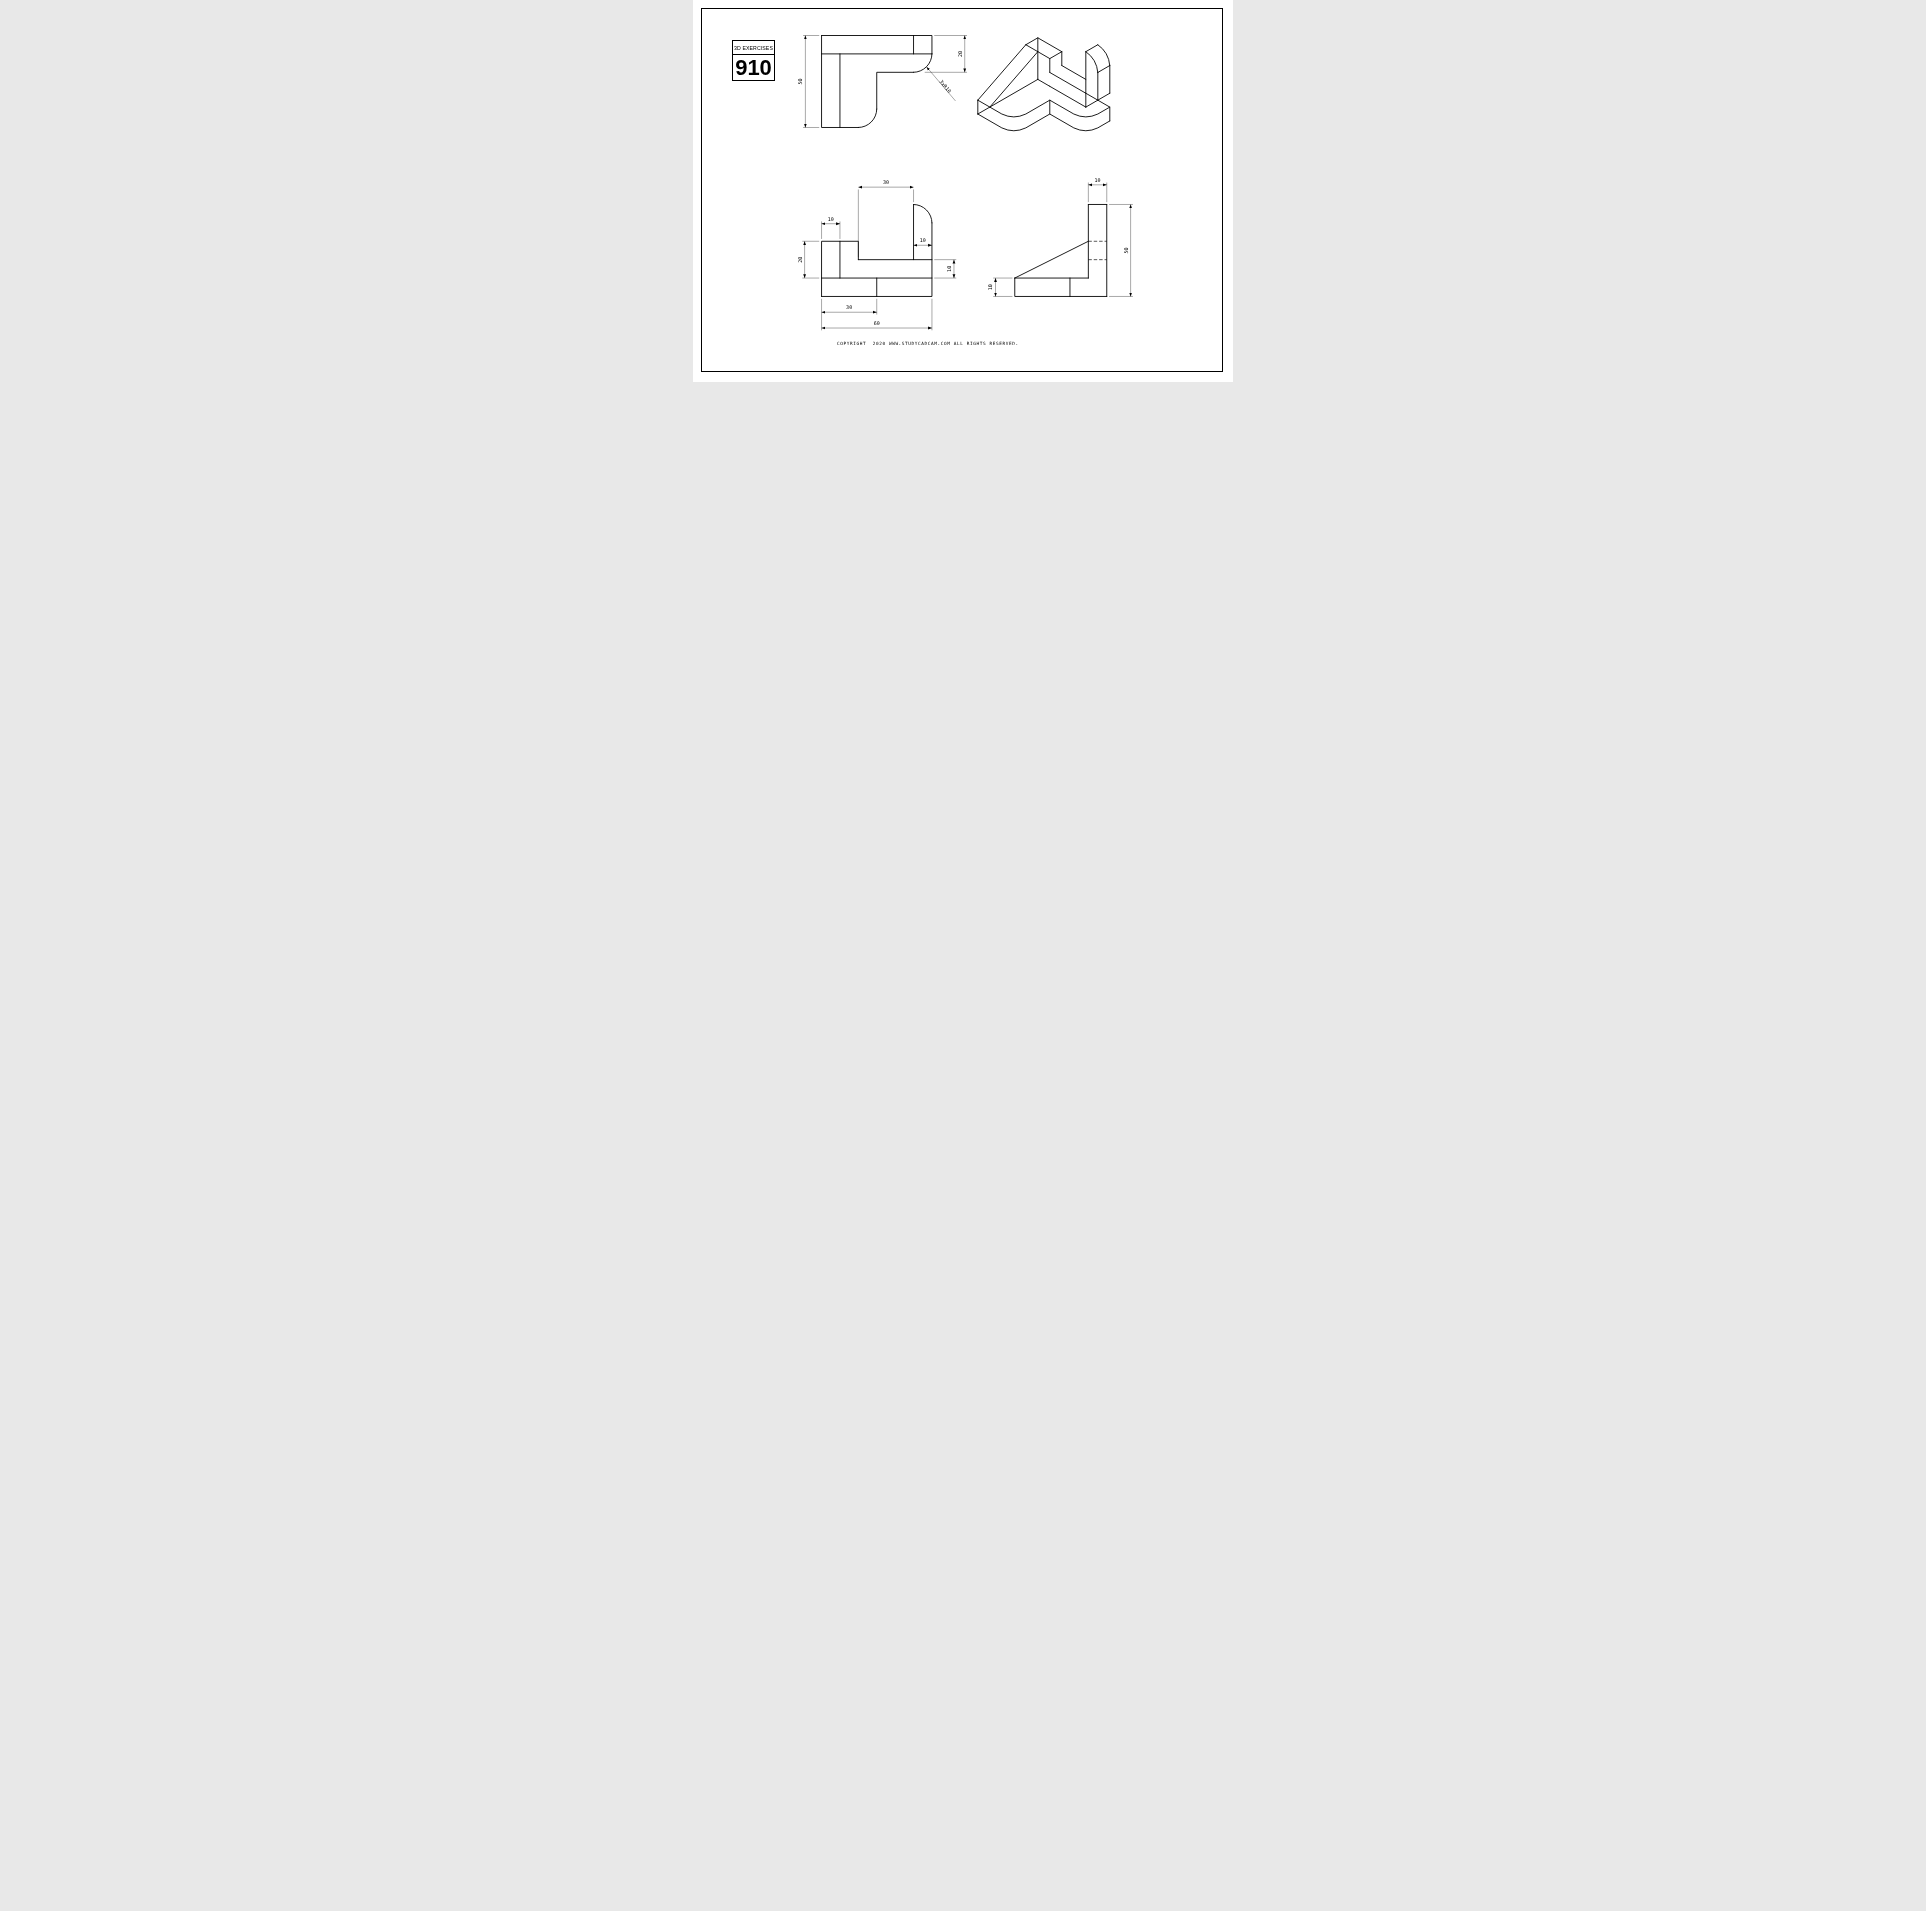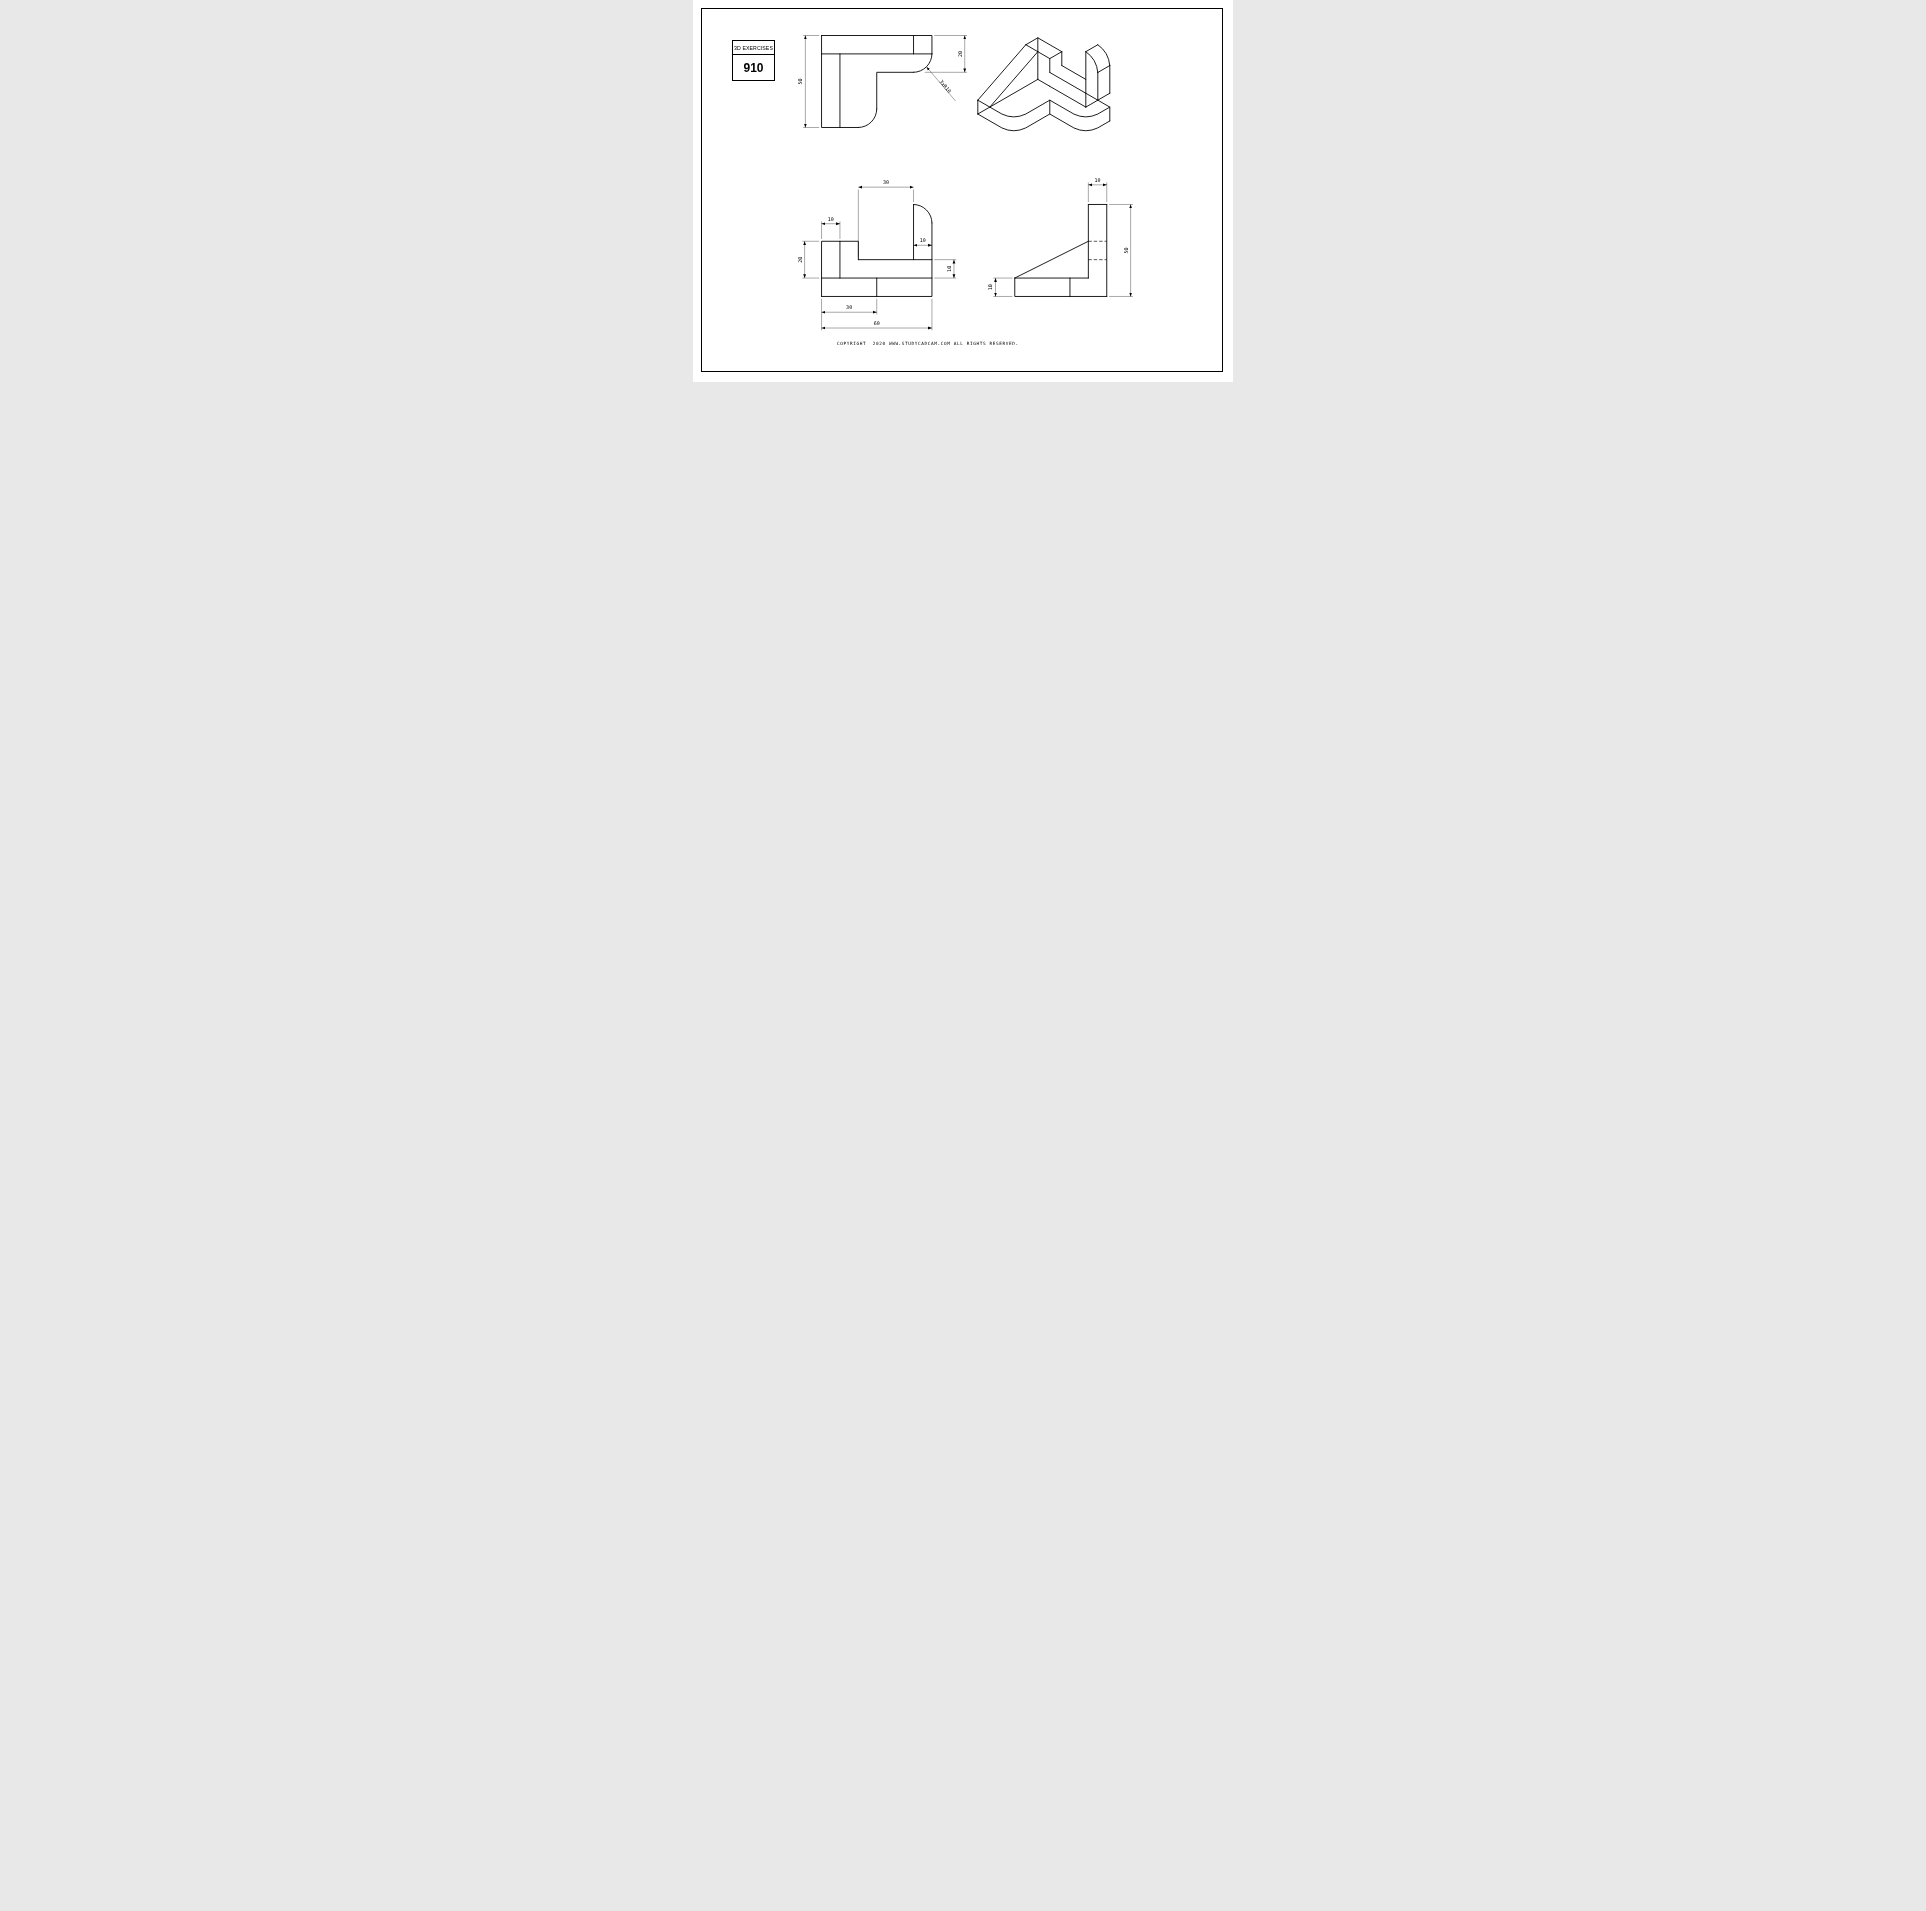--- a/index.html
+++ b/index.html
@@ -6,21 +6,21 @@
   .page{position:relative;width:540px;height:382px;background:#ffffff;margin:0 auto;
         font-family:"Liberation Sans",sans-serif;overflow:hidden;}
   .frame{position:absolute;left:7.7px;top:7.7px;width:522px;height:364px;
          border:1.5px solid #000;box-sizing:border-box;}
   .titleblock{position:absolute;left:39px;top:40px;width:43px;height:41px;
               border:1.2px solid #000;box-sizing:border-box;background:#fff;}
   .titleblock .row1{height:13px;border-bottom:1.2px solid #000;display:flex;
                     align-items:center;justify-content:center;
                     font-size:5.2px;letter-spacing:0.1px;color:#000;}
   .titleblock .row2{height:25.4px;display:flex;align-items:center;justify-content:center;
-                    font-weight:bold;font-size:12px;color:#000;}
+                    font-weight:bold;font-size:22px;color:#000;}
   svg{position:absolute;left:0;top:0;}
   .e{stroke:#000;stroke-width:2.3;fill:none;stroke-linecap:round;stroke-linejoin:round;}
   .d{stroke:#000;stroke-width:0.9;fill:none;}
   .h{stroke:#000;stroke-width:1.7;fill:none;stroke-dasharray:9 5;}
   .dimtxt{font-family:"DejaVu Sans Mono",monospace;font-size:13px;fill:#000;}
   .footer{position:absolute;left:144px;top:341px;font-family:"DejaVu Sans Mono",monospace;
           font-size:4.4px;letter-spacing:0.6px;color:#000;white-space:pre;}
 </style>
 </head>
 <body>

